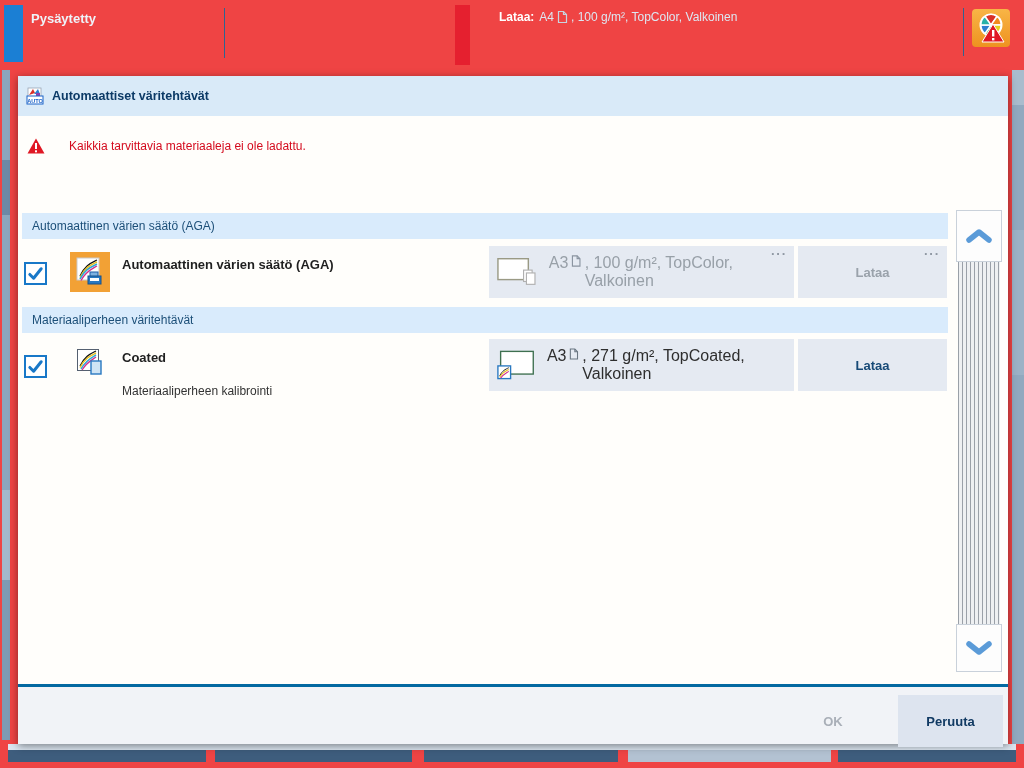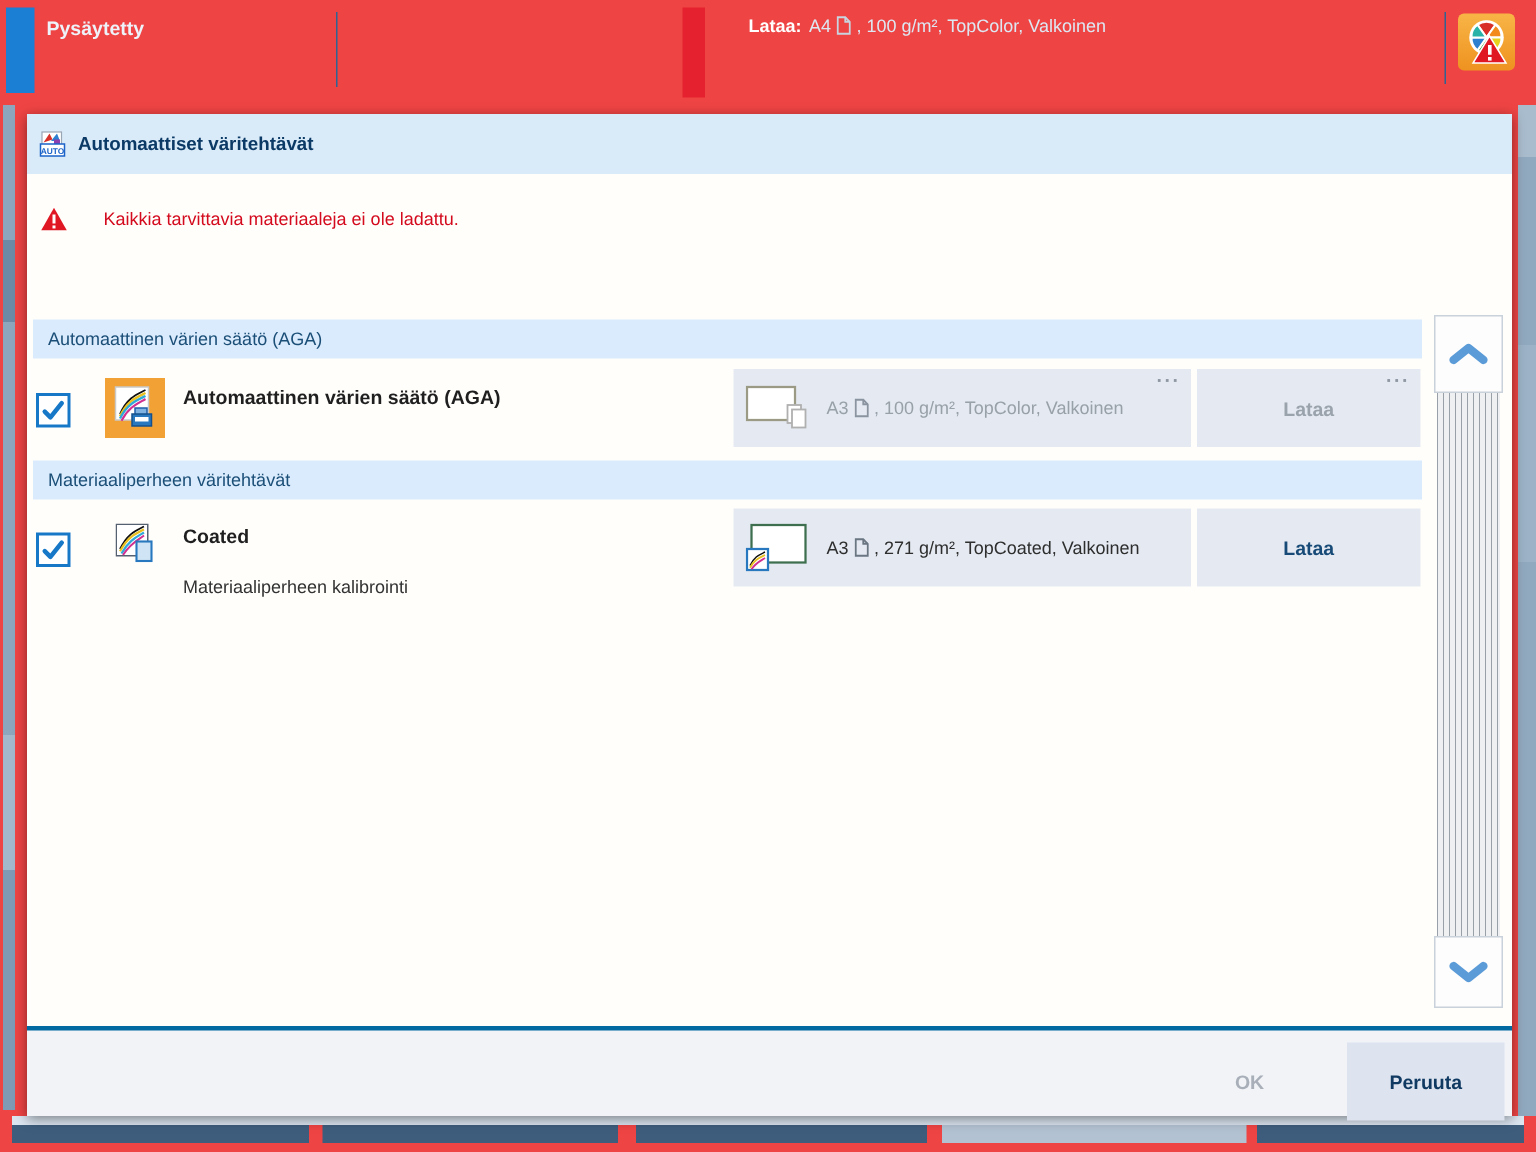--- a/index.html
+++ b/index.html
@@ -49,21 +49,21 @@
   .task-icon2{position:absolute;left:59px;top:273px;width:27px;height:27px;}
 
   .lbl{position:absolute;font-size:13px;font-weight:bold;color:#1f1f1f;}
   .lbl1{left:104px;top:181px;}
   .lbl2{left:104px;top:274px;}
   .sublbl{font-size:12px;font-weight:normal;color:#333;margin-top:19px;}
 
   .mat-box{position:absolute;left:471px;width:305px;height:52px;background:#e5eaf2;
     display:flex;align-items:center;gap:10px;padding-left:8px;cursor:pointer;}
   .mat1{top:170px;} .mat2{top:263px;}
-  .mat-text{font-size:12px;display:flex;align-items:center;gap:3px;}
+  .mat-text{font-size:16px;display:flex;align-items:flex-start;gap:3px;}
   .mat1 .mat-text{color:#98a0a8;} .mat2 .mat-text{color:#2e2e2e;}
   .dots{position:absolute;top:0px;right:7px;font-size:13px;font-weight:bold;color:#8e97a2;letter-spacing:1px;}
 
   .load-btn{position:absolute;left:780px;width:149px;height:52px;background:#e5eaf2;
     display:flex;align-items:center;justify-content:center;font-size:13px;font-weight:bold;cursor:pointer;}
   .load1{top:170px;color:#9aa2ab;} .load2{top:263px;color:#174a77;}
 
   
   .sbar{position:absolute;left:938px;top:134px;width:46px;height:462px;}
   .sb-btn{position:absolute;left:0;width:46px;background:#fdfdfd;border:1px solid #c9d1da;

